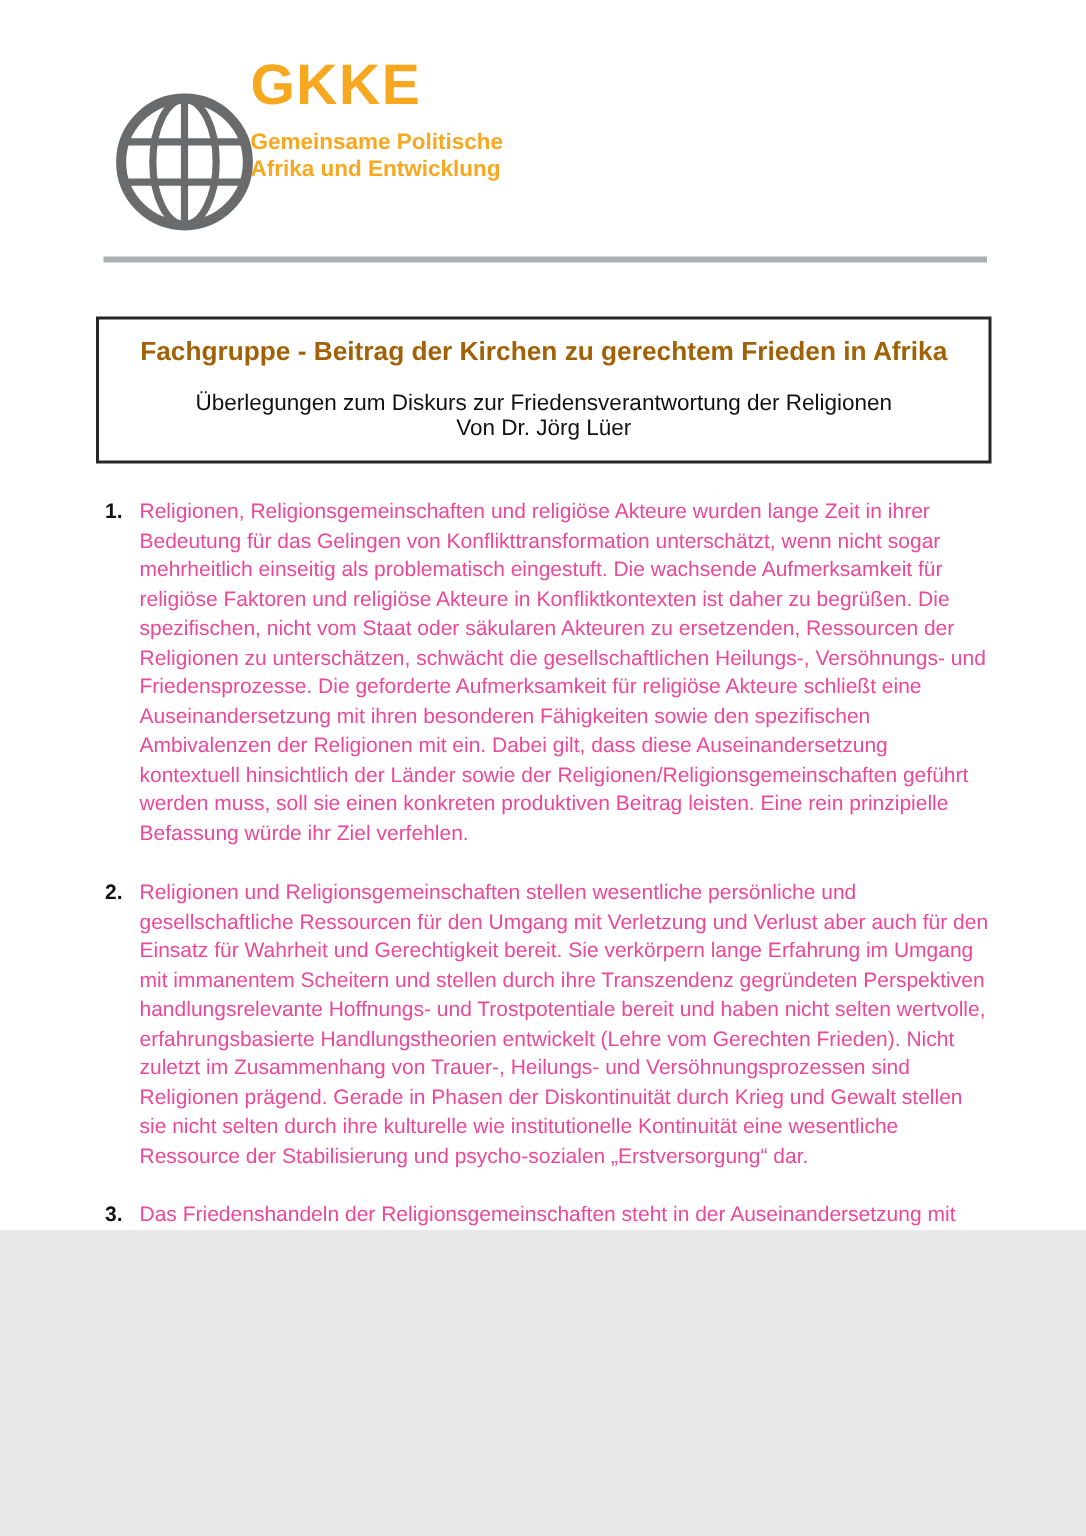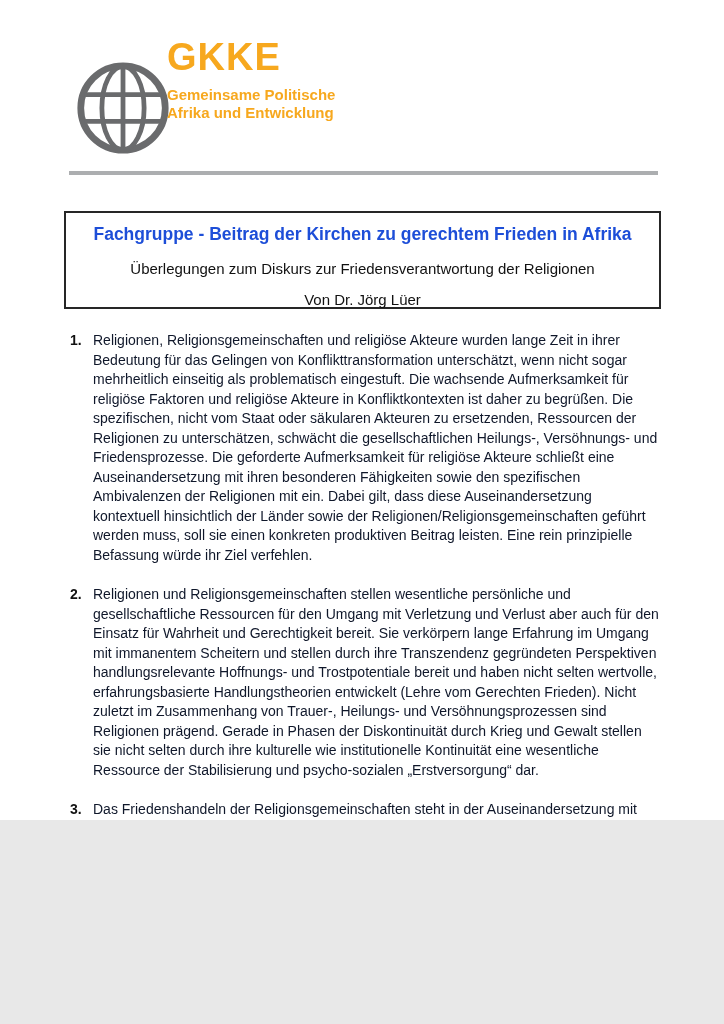--- a/index.html
+++ b/index.html
@@ -68,30 +68,29 @@
     top: 211px;
     width: 597px;
     height: 98px;
     border: 2px solid #262626;
     text-align: center;
     padding-top: 11px;
   }
   .title-main {
     font-size: 17.5px;
     font-weight: 700;
-    color: #1d4ed8;
+    color: #a16207;
   }
   .title-sub {
     margin-top: 15px;
     font-size: 15px;
     font-weight: 400;
     color: #111111;
   }
   .title-author {
-    margin-top: 14px;
     font-size: 15px;
     font-weight: 400;
     color: #111111;
   }
 
   
   .body-list {
     position: absolute;
     left: 70px;
     top: 331px;
@@ -106,21 +105,21 @@
     font-size: 14px;
     font-weight: 700;
     line-height: 19.5px;
     color: #111111;
   }
   .para-text {
     flex: 1;
     font-size: 14px;
     font-weight: 400;
     line-height: 19.5px;
-    color: #0f172a;
+    color: #ec4899;
     text-align: left;
   }
 </style>
 </head>
 <body>
 
 <div class="page">
 
   <div class="logo-globe">
     <svg viewBox="0 0 100 100" width="96" height="102" aria-hidden="true">

